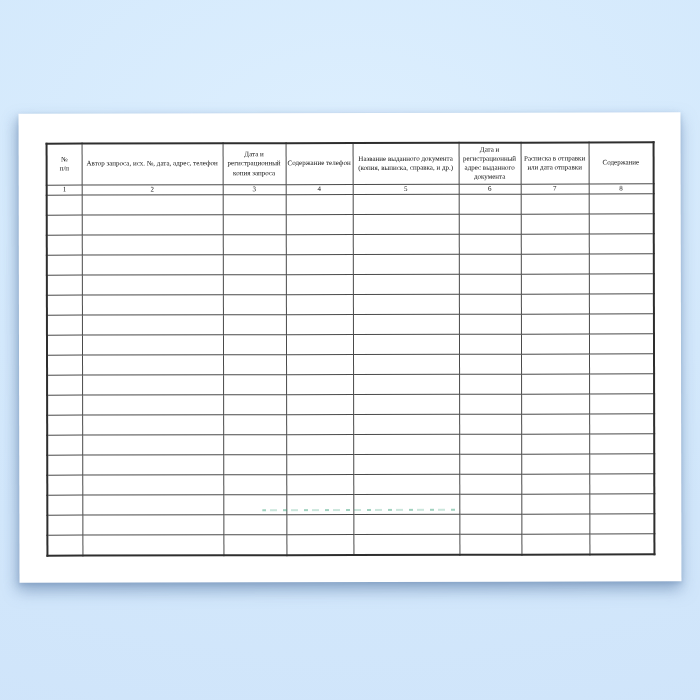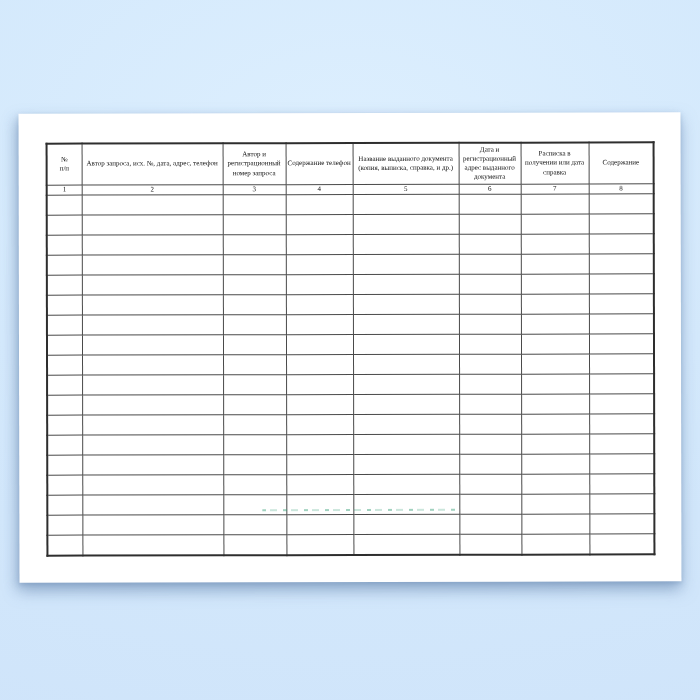--- a/index.html
+++ b/index.html
@@ -94,25 +94,25 @@
         <col style="width:106px">
         <col style="width:62px">
         <col style="width:68px">
         <col style="width:65px">
       </colgroup>
       <thead>
         <tr class="header-row">
           <th class="prewrap">№
 п/п</th>
           <th>Автор запроса, исх. №, дата, адрес, телефон</th>
-          <th>Автор и регистрационный номер запроса</th>
+          <th>Дата и регистрационный копия запроса</th>
           <th>Содержание телефон</th>
           <th>Название выданного документа (копия, выписка, справка, и др.)</th>
           <th>Дата и регистрационный адрес выданного документа</th>
-          <th>Расписка в получении или дата справка</th>
+          <th>Расписка в отправки или дата отправки</th>
           <th>Содержание</th>
         </tr>
         <tr class="numbers-row">
           <td>1</td>
           <td>2</td>
           <td>3</td>
           <td>4</td>
           <td>5</td>
           <td>6</td>
           <td>7</td>

